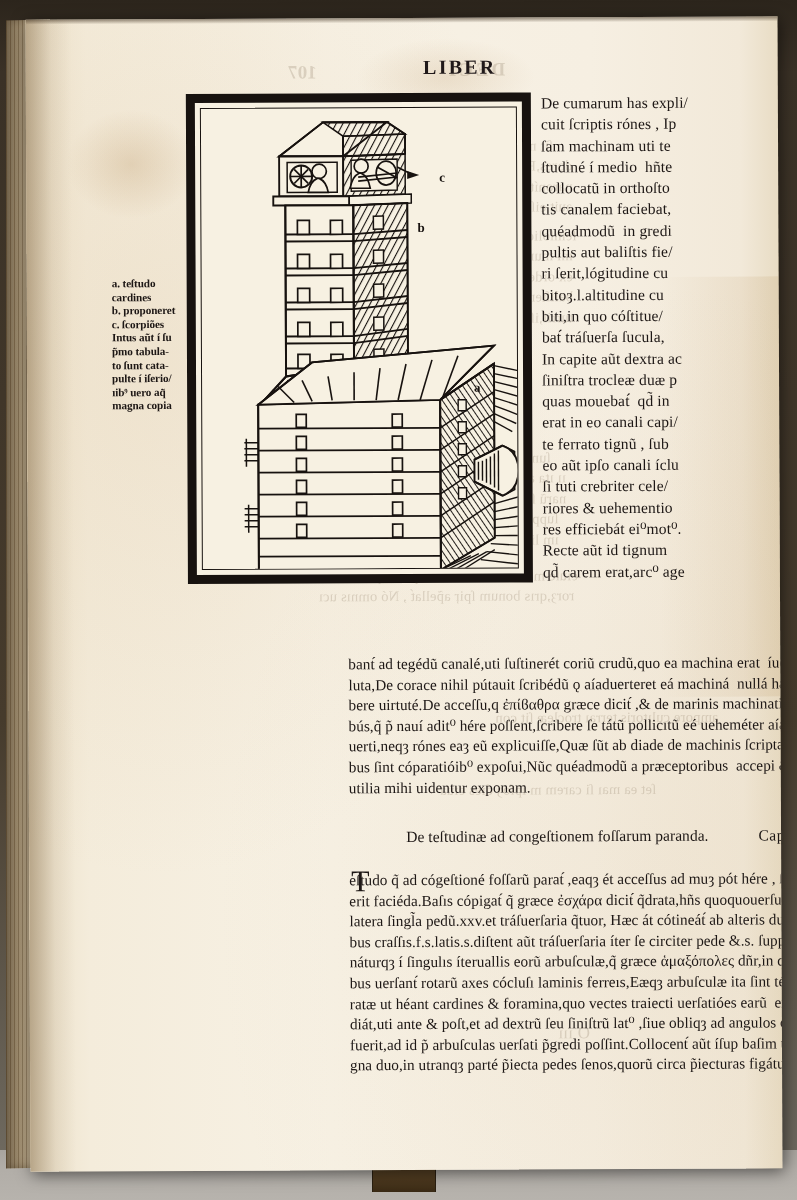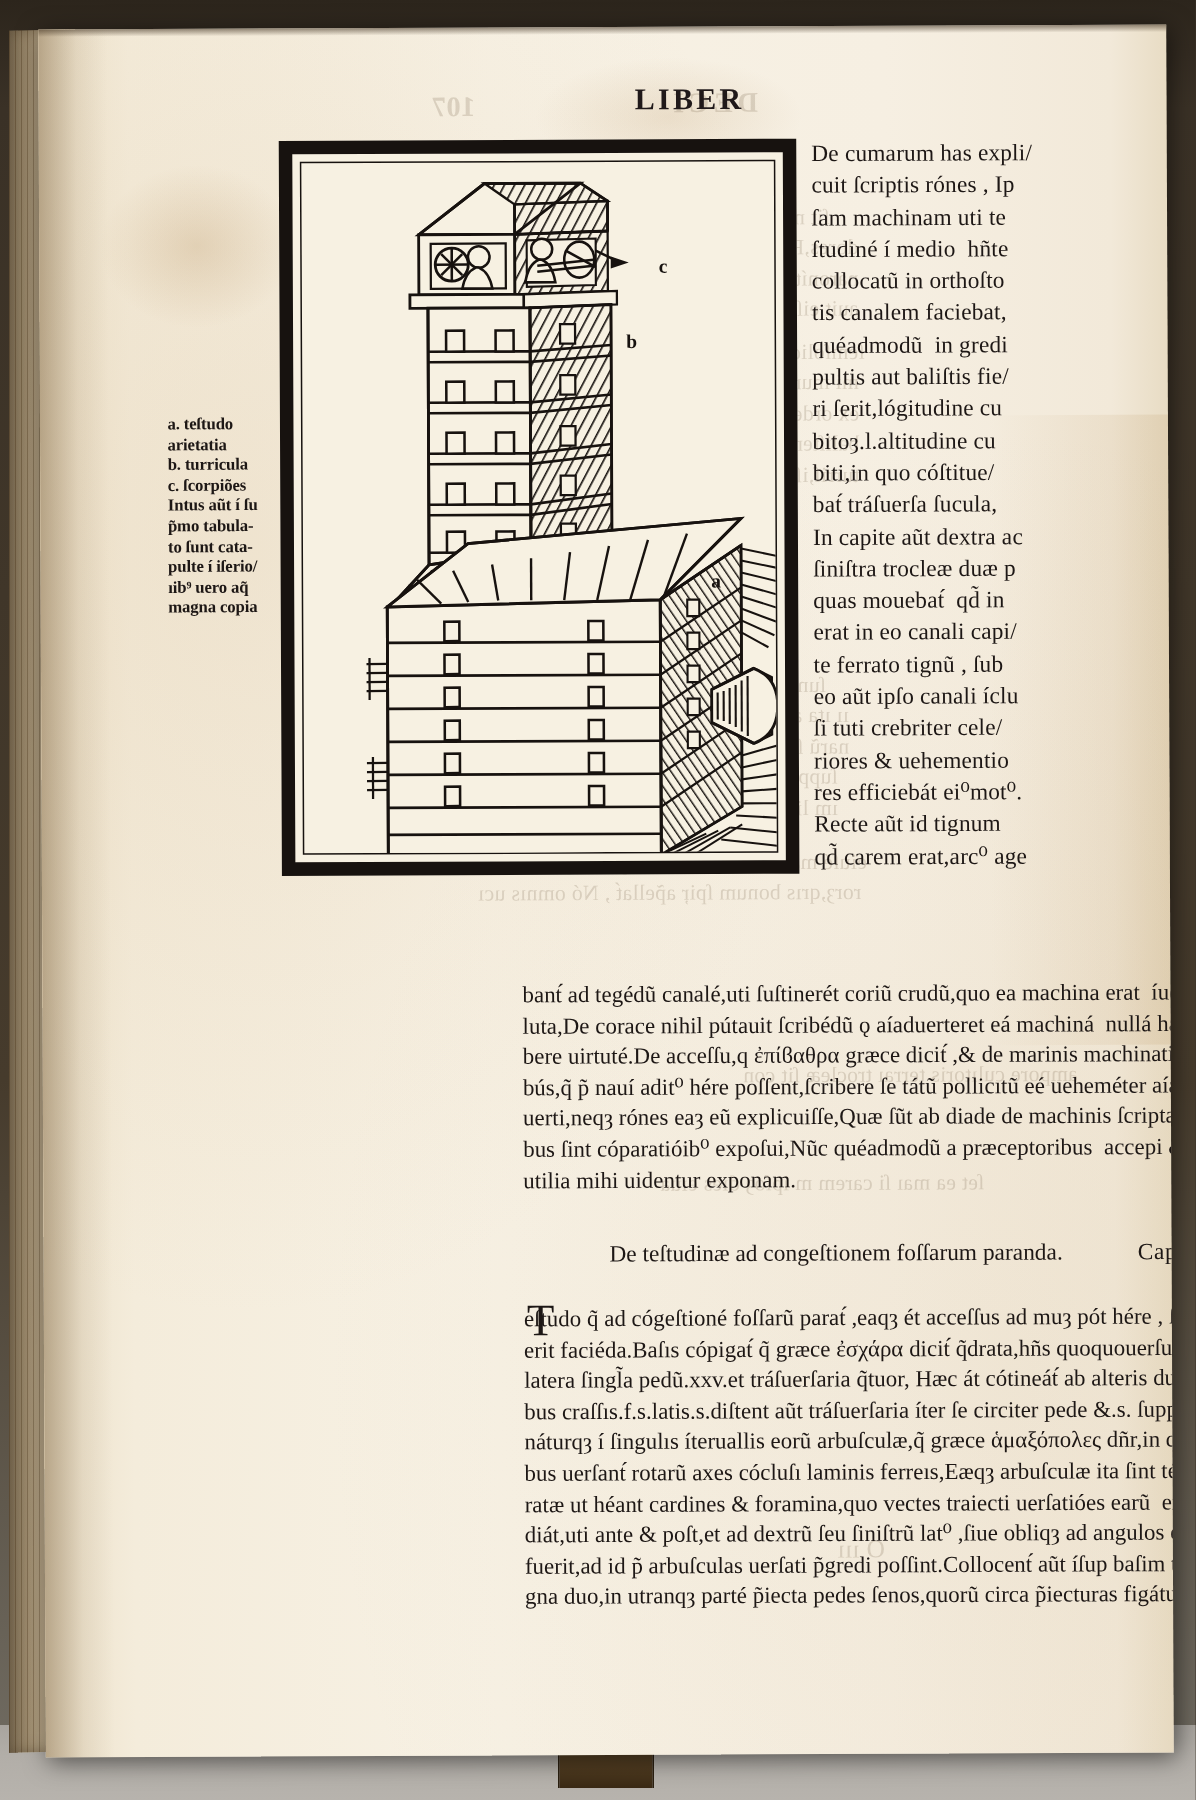--- a/index.html
+++ b/index.html
@@ -555,22 +555,22 @@
         <div class="ln">ratæ ut héant cardines &amp; foramina,quo vectes traiecti uerſatióes earũ  expe</div>
         <div class="ln">diát,uti ante &amp; poſt,et ad dextrũ ſeu ſiniſtrũ lat⁰ ,ſiue obliqȝ ad angulos op⁰</div>
         <div class="ln">fuerit,ad id p̃ arbuſculas uerſati p̃gredi poſſint.Collocent́ aũt íſup baſim ti</div>
         <div class="ln">gna duo,in utranqȝ parté p̃iecta pedes ſenos,quorũ circa p̃iecturas figátur</div>
       </div>
     </div>
   </div>
 
   <div id="margin-note">
     <div>a. teſtudo</div>
-    <div>arietatia</div>
-    <div>b. turricula</div>
+    <div>cardines</div>
+    <div>b. proponeret</div>
     <div>c. ſcorpiões</div>
     <div>Intus aũt í ſu</div>
     <div>p̃mo tabula-</div>
     <div>to ſunt cata-</div>
     <div>pulte í iſerio/</div>
     <div>ıib⁹ uero aq̃</div>
     <div>magna copia</div>
   </div>
 
 </div>

